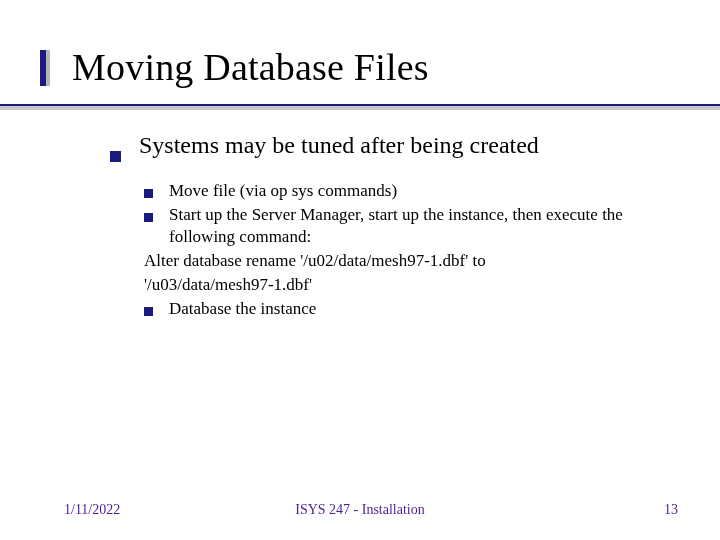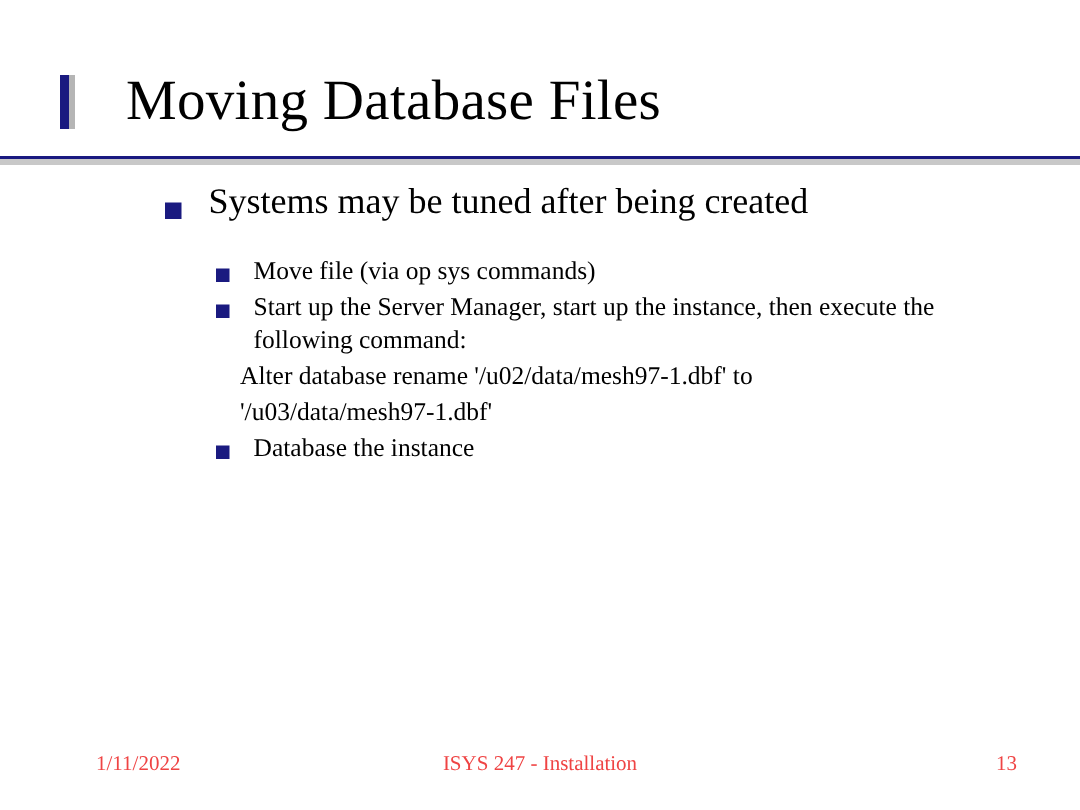--- a/index.html
+++ b/index.html
@@ -1,33 +1,33 @@
 <!DOCTYPE html>
 <html><head>
 <meta charset="utf-8">
 <style>
   * { margin: 0; padding: 0; box-sizing: border-box; }
   html, body { width: 720px; height: 540px; background: #fff; font-family: "Times New Roman", Times, serif; color: #000; }
   .slide { position: relative; width: 720px; height: 540px; padding: 48px 40px 0 40px; }
-  .title-wrap { position: relative; padding-left: 44px; margin-bottom: 4px; }
+  .title-wrap { position: relative; padding-left: 32px; margin-bottom: 14px; }
   .title-bar { position: absolute; left: 0; top: 2px; bottom: 2px; width: 6px; background: #1a1a80; }
   .title-bar::after { content: ""; position: absolute; left: 6px; top: 0; bottom: 0; width: 4px; background: #b5b5b5; }
   .title { font-size: 38px; font-weight: 400; letter-spacing: 0.2px; line-height: 1.05; }
   .underline { position: absolute; left: 0; right: 0; top: 104px; height: 2px; background: #1a1a80; }
   .underline::after { content: ""; position: absolute; left: 0; right: 0; top: 2px; height: 4px; background: #c8c8c8; }
   .body { padding: 28px 8px 0 70px; font-size: 24px; line-height: 1.32; }
-  .l1 { display: flex; align-items: center; margin-bottom: 4px; }
+  .l1 { display: flex; align-items: flex-end; margin-bottom: 4px; }
   .l1 .bullet { flex: 0 0 auto; width: 11px; height: 11px; background: #1a1a80; margin-top: 10px; margin-right: 18px; }
   .l1 .text { flex: 1 1 auto; }
   .sub { padding: 14px 8px 0 34px; font-size: 17px; line-height: 1.3; }
   .l2 { display: flex; align-items: flex-start; margin-bottom: 2px; }
   .l2 .bullet { flex: 0 0 auto; width: 9px; height: 9px; background: #1a1a80; margin-top: 9px; margin-right: 16px; }
   .l2 .text { flex: 1 1 auto; }
-  .plain { margin-left: 16px; margin-bottom: 2px; }
-  .footer { position: absolute; left: 0; right: 0; bottom: 22px; display: flex; justify-content: space-between; align-items: baseline; padding: 0 42px 0 64px; font-size: 14px; color: #ef4444; }
+  .plain { margin-left: 0; margin-bottom: 2px; }
+  .footer { position: absolute; left: 0; right: 0; bottom: 22px; display: flex; justify-content: space-between; align-items: baseline; padding: 0 42px 0 64px; font-size: 14px; color: #4c1d95; }
   .footer .date { }
   .footer .course { position: absolute; left: 0; right: 0; text-align: center; }
   .footer .page { }
 </style>
 </head>
 <body>
 
 <div class="slide">
 
   <div class="title-wrap">

